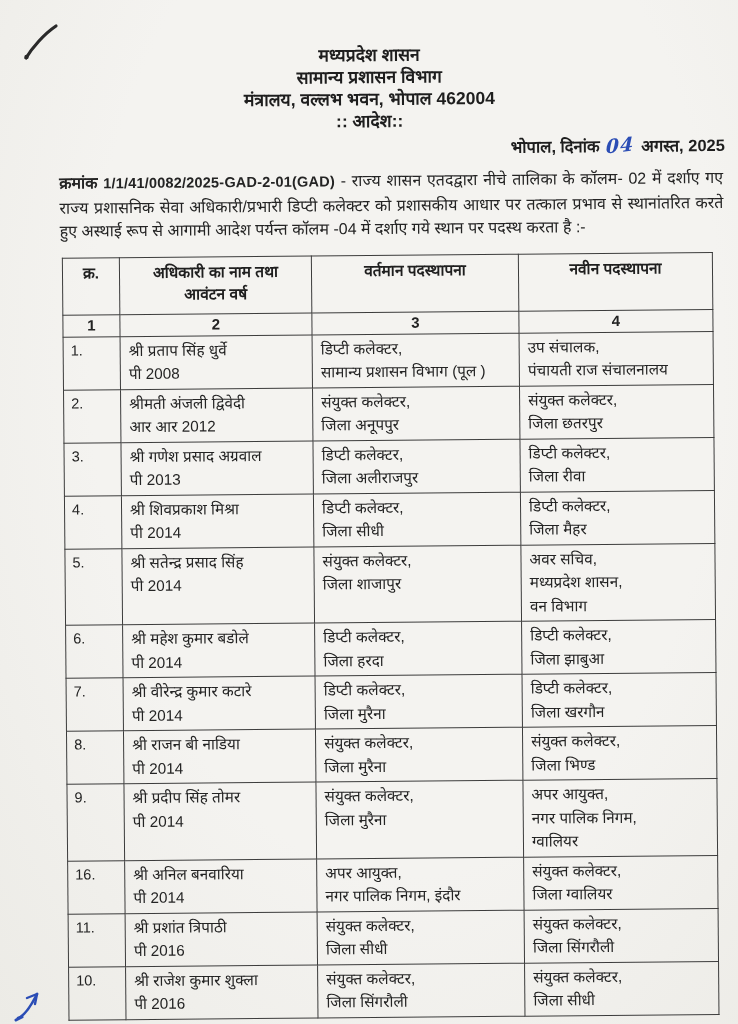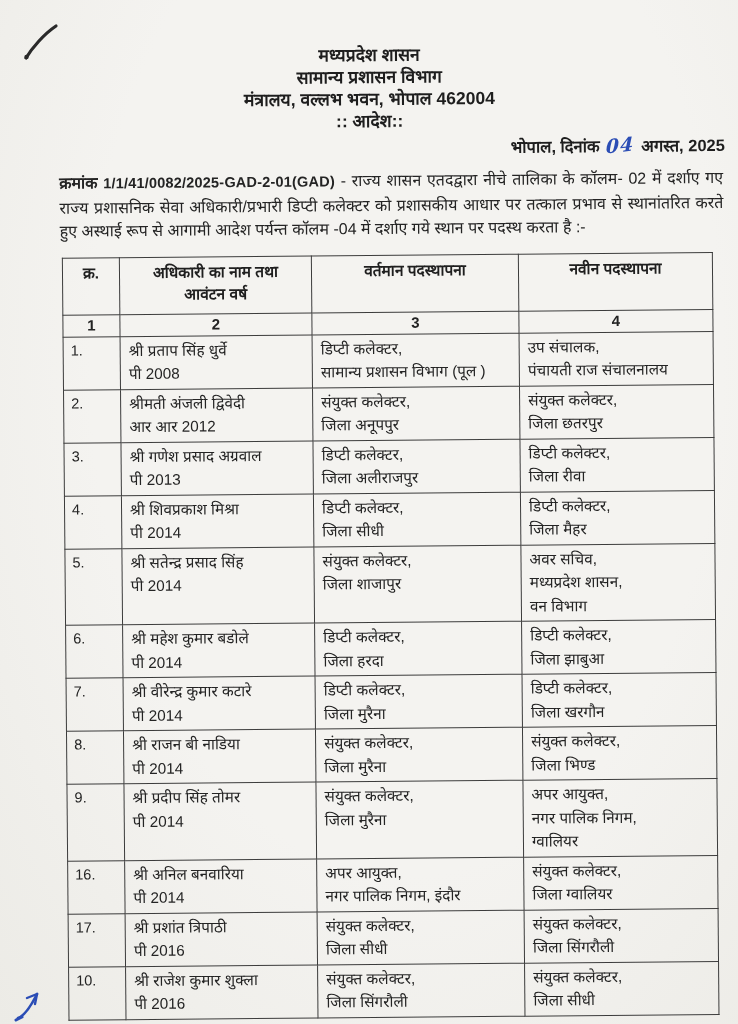--- a/index.html
+++ b/index.html
@@ -199,21 +199,21 @@
     <td class="sn">16.</td>
     <td class="nm">श्री अनिल बनवारिया
 पी 2014</td>
     <td class="cp">अपर आयुक्त,
 नगर पालिक निगम, इंदौर</td>
     <td class="np">संयुक्त कलेक्टर,
 जिला ग्वालियर</td>
   </tr>
 
   <tr>
-    <td class="sn">17.</td>
+    <td class="sn">11.</td>
     <td class="nm">श्री प्रशांत त्रिपाठी
 पी 2016</td>
     <td class="cp">संयुक्त कलेक्टर,
 जिला सीधी</td>
     <td class="np">संयुक्त कलेक्टर,
 जिला सिंगरौली</td>
   </tr>
 
   <tr>
     <td class="sn">10.</td>

